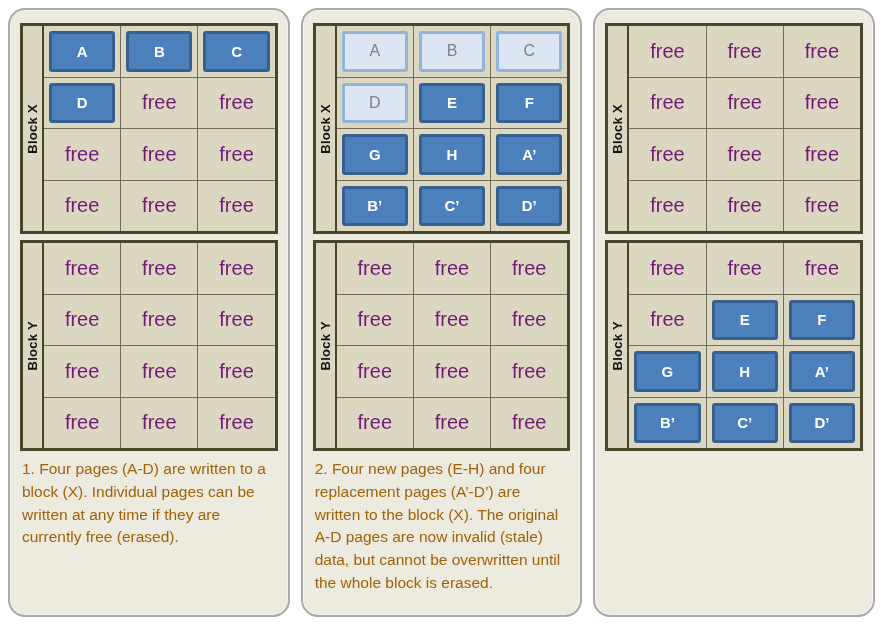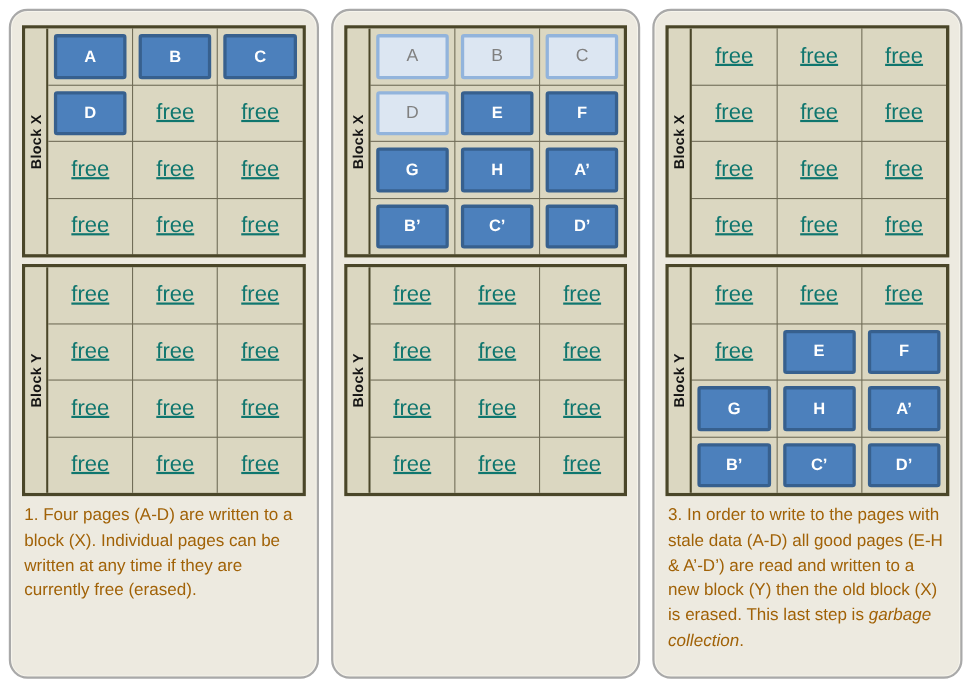--- a/index.html
+++ b/index.html
@@ -53,21 +53,21 @@
     grid-template-rows: repeat(4, 1fr);
     gap: 1px;
     background: #716D58;
   }
   .cell {
     background: #DBD7C1;
     display: flex; align-items: center; justify-content: center;
     padding: 5px;
     overflow: hidden;
   }
-  .free-label { font-size: 20px; color: #0f766e; text-decoration: underline; }
+  .free-label { font-size: 20px; color: #701a75; }
   .page {
     width: 100%; height: 100%;
     background: #4C80BC;
     border: 3px solid #37608E;
     border-radius: 3px;
     color: #FFFFFF;
     display: flex; align-items: center; justify-content: center;
     font-size: 15px; font-weight: bold;
   }
   .page.stale {
@@ -261,20 +261,21 @@
             <span class="free-label">free</span>
           </div>
           <div class="cell">
             <span class="free-label">free</span>
           </div>
           <div class="cell">
             <span class="free-label">free</span>
           </div>
         </div>
     </div>
+    <p class="caption"><span>2. Four new pages (E-H) and four replacement pages (A’-D’) are written to the block (X). The original A-D pages are now invalid (stale) data, but cannot be overwritten until the whole block is erased.</span><i></i><span></span></p>
   </div>
 
   <div class="panel">
     <div class="block">
       <div class="block-label">
         <span>Block X</span>
       </div>
       <div class="cells">
           <div class="cell">
             <span class="free-label">free</span>
@@ -350,16 +351,15 @@
             <div class="page">B’</div>
           </div>
           <div class="cell">
             <div class="page">C’</div>
           </div>
           <div class="cell">
             <div class="page">D’</div>
           </div>
         </div>
     </div>
-    <p class="caption"><span>3. In order to write to the pages with stale data (A-D) all good pages (E-H &amp; A’-D’) are read and written to a new block (Y) then the old block (X) is erased. This last step is </span><i>garbage collection</i><span>.</span></p>
   </div>
 
 </div>
 
 </body></html>

